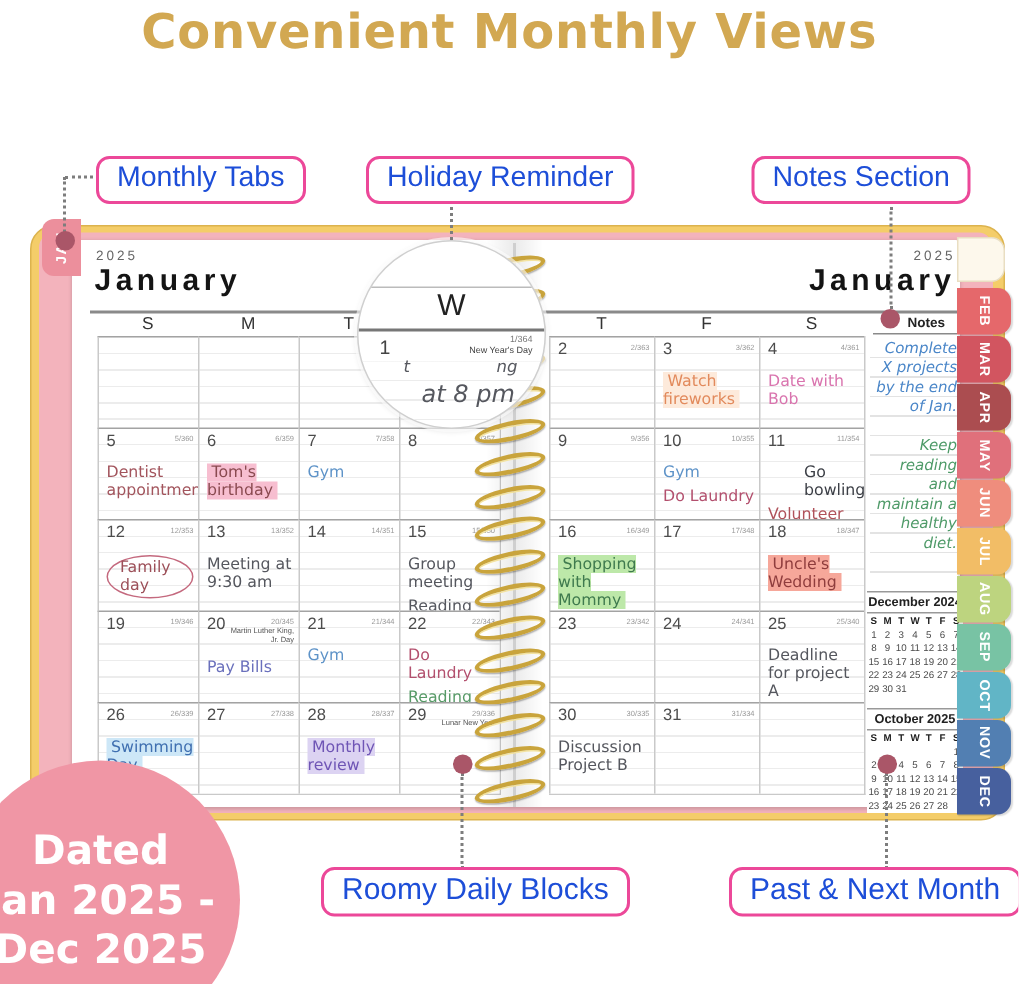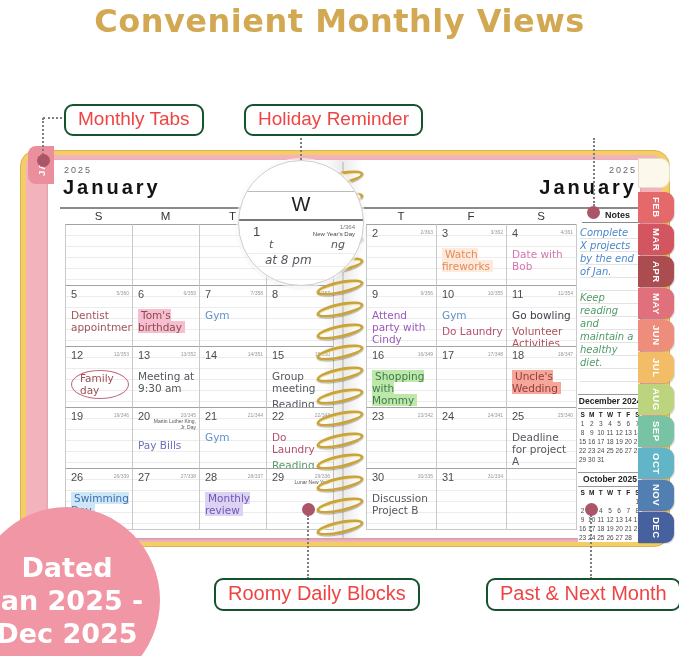--- a/index.html
+++ b/index.html
@@ -4,22 +4,22 @@
 <style>
   html,body{margin:0;padding:0;background:#fff;}
   .stage{position:relative;width:679px;height:656px;background:#fff;overflow:hidden;
          font-family:"Liberation Sans",sans-serif;}
   
   .title{position:absolute;top:2px;left:0;width:100%;text-align:center;
          font-family:"DejaVu Sans",sans-serif;font-weight:800;font-size:32px;letter-spacing:.5px;}
   .subtitle{position:absolute;top:44px;left:0;width:100%;text-align:center;
             font-size:21px;color:#2e2e2e;}
   
-  .callout{position:absolute;background:#fff;border:2px solid #14532d;border-radius:9px;
-           padding:2px 12px 4px;font-size:19px;color:#ef4444;white-space:nowrap;z-index:70;}
+  .callout{position:absolute;background:#fff;border:2px solid #ec4899;border-radius:9px;
+           padding:2px 12px 4px;font-size:19px;color:#1d4ed8;white-space:nowrap;z-index:70;}
   .dotline{position:absolute;z-index:65;}
   .dotline.v{border-left:2px dotted #7d7d7d;width:0;}
   .dotline.h{border-top:2px dotted #7d7d7d;height:0;}
   .dotmark{position:absolute;width:13px;height:13px;border-radius:50%;background:#aa5668;z-index:66;}
   
   .planner{position:absolute;left:20px;top:150px;width:650px;height:397px;z-index:10;}
   .cover-yellow{position:absolute;left:0;top:0;width:650px;height:397px;border-radius:16px;
                 border:1px solid #dcb34e;box-sizing:border-box;}
   .cover-pink{position:absolute;left:6px;top:5px;width:636px;height:387px;border-radius:10px;}
   .pages{position:absolute;left:28px;top:10px;width:592px;height:378px;background:#fff;
@@ -48,21 +48,21 @@
          font-size:10.5px;line-height:12px;margin-bottom:4px;}
   .entry .hl{padding:0 3px;}
   .entry.circled{display:inline-block;border:1.5px solid #c4697e;border-radius:50%;
                  padding:1px 8px 2px;}
   
   .notes-head{position:absolute;font-size:9px;font-weight:bold;color:#222;}
   .notes-rule{position:absolute;height:1px;background:#8a8a8a;}
   .notes-col{position:absolute;overflow:hidden;
              background:repeating-linear-gradient(to bottom,#fff 0 12px,#e3e3e3 12px 13px);}
   .note{font-family:"DejaVu Sans",sans-serif;font-style:italic;font-size:10px;
-        line-height:13px;margin-bottom:13px;}
+        line-height:13px;margin-bottom:13px;text-align:right;}
   
   .mini{position:absolute;width:64px;background:#fff;}
   .mini-title{font-size:8.5px;font-weight:bold;color:#222;text-align:center;line-height:13px;
               border-top:1px solid #999;border-bottom:1px solid #999;}
   .mini-grid{display:grid;grid-template-columns:repeat(7,1fr);margin-top:1px;}
   .mini-grid span{font-size:6.5px;line-height:9px;text-align:center;color:#4a4a4a;}
   .mini-grid span.mh{font-weight:bold;color:#222;}
   
   .gutter-line{position:absolute;left:322px;top:12px;width:2px;height:376px;background:#cfcfcf;}
   .gutter-shade{position:absolute;left:304px;top:10px;width:38px;height:378px;
@@ -78,22 +78,22 @@
              background:repeating-linear-gradient(to bottom,transparent 0 12px,#ececec 12px 13px);}
   .mag-top-line{position:absolute;left:0;right:0;top:30px;height:1px;background:#bbb;}
   .mag-w{position:absolute;top:32px;left:0;width:100%;text-align:center;font-size:20px;color:#222;}
   .mag-rule{position:absolute;left:0;right:0;top:58px;height:2px;background:#777;}
   .mag-row{position:absolute;left:14px;right:8px;top:63px;display:flex;justify-content:space-between;}
   .mag-day{font-size:13px;color:#444;}
   .mag-corner{font-size:6px;color:#777;text-align:right;line-height:7px;}
   .mag-corner .hol{color:#444;display:block;}
   .mag-frag{position:absolute;font-family:"DejaVu Sans",sans-serif;font-style:italic;
             font-size:11px;color:#55575e;}
-  .mag-note{position:absolute;left:26px;top:92px;font-family:"DejaVu Sans",sans-serif;
-            font-style:italic;font-size:12px;color:#55575e;}
+  .mag-note{position:absolute;left:42px;top:92px;font-family:"DejaVu Sans",sans-serif;
+            font-style:italic;font-size:16px;color:#55575e;}
   
   .mtab{position:absolute;left:618px;width:36px;height:31px;border-radius:0 9px 9px 0;
         display:flex;align-items:center;justify-content:center;z-index:15;
         box-shadow:1px 1px 1px rgba(0,0,0,.15);}
   .mtab span{color:#fff;font-size:9.5px;font-weight:bold;letter-spacing:.5px;}
   .mtab-blank{position:absolute;left:618px;top:8px;width:32px;height:30px;background:#fdf8ec;
               border:1px solid #e9dec2;border-radius:0 9px 9px 0;z-index:14;box-sizing:border-box;}
   
   .badge{position:absolute;left:-26px;top:507px;width:186px;height:186px;border-radius:50%;
          z-index:60;text-align:center;box-sizing:border-box;padding-top:44px;}
@@ -102,20 +102,21 @@
 </style>
 </head>
 <body>
 
 <div class="stage">
 
   <div class="title" style="color: rgb(210, 168, 82);">Convenient Monthly Views</div>
 
   <div class="callout" style="left:64px;top:104px;">Monthly Tabs</div>
   <div class="callout" style="left:244px;top:104px;">Holiday Reminder</div>
+  <div class="callout" style="left:501px;top:104px;">Notes Section</div>
   <div class="callout" style="left:214px;top:578px;font-size:20px;">Roomy Daily Blocks</div>
   <div class="callout" style="left:486px;top:578px;font-size:20px;">Past &amp; Next Month</div>
 
   <div class="dotline h" style="left:43px;top:117px;width:23px;"></div>
   <div class="dotline v" style="left:42px;top:118px;height:37px;"></div>
   <div class="dotmark" style="left: 37px; top: 154px; background: rgb(170, 86, 104);"></div>
   <div class="dotline v" style="left:300px;top:138px;height:22px;"></div>
   <div class="dotline v" style="left:593px;top:138px;height:68px;"></div>
   <div class="dotmark" style="left: 587px; top: 206px; background: rgb(170, 86, 104);"></div>
   <div class="dotline v" style="left:307px;top:515px;height:64px;"></div>
@@ -331,41 +332,38 @@
           </div>
           <div class="entries">
             <span class="entry" style="color: rgb(217, 116, 174);">Date with Bob</span>
           </div>
         </div>
         <div class="cell">
           <div class="cell-head">
             <span class="day-num">9</span>
             <span class="corner">9/356</span>
           </div>
-          <div class="entries">
-            <span class="entry" style="color: rgb(157, 88, 187);">Attend party with Cindy</span>
-          </div>
         </div>
         <div class="cell">
           <div class="cell-head">
             <span class="day-num">10</span>
             <span class="corner">10/355</span>
           </div>
           <div class="entries">
             <span class="entry" style="color: rgb(94, 147, 200);">Gym</span>
             <span class="entry" style="color: rgb(179, 80, 110);">Do Laundry</span>
           </div>
         </div>
         <div class="cell">
           <div class="cell-head">
             <span class="day-num">11</span>
             <span class="corner">11/354</span>
           </div>
           <div class="entries">
-            <span class="entry" style="color: rgb(60, 63, 70);">Go bowling</span>
+            <span class="entry" style="color: rgb(60, 63, 70); margin-left: 24px;">Go bowling</span>
             <span class="entry" style="color: rgb(176, 82, 90);">Volunteer Activities</span>
           </div>
         </div>
         <div class="cell">
           <div class="cell-head">
             <span class="day-num">16</span>
             <span class="corner">16/349</span>
           </div>
           <div class="entries">
             <span class="entry" style="color: rgb(63, 122, 78);"><span class="hl" style="background: rgb(189, 232, 169);">Shopping with Mommy</span></span>

